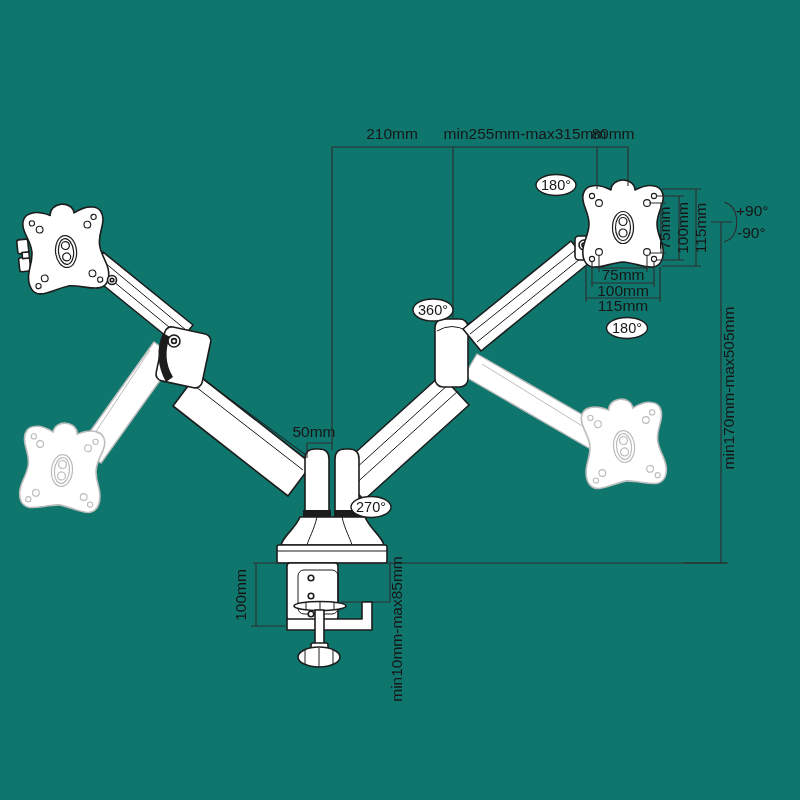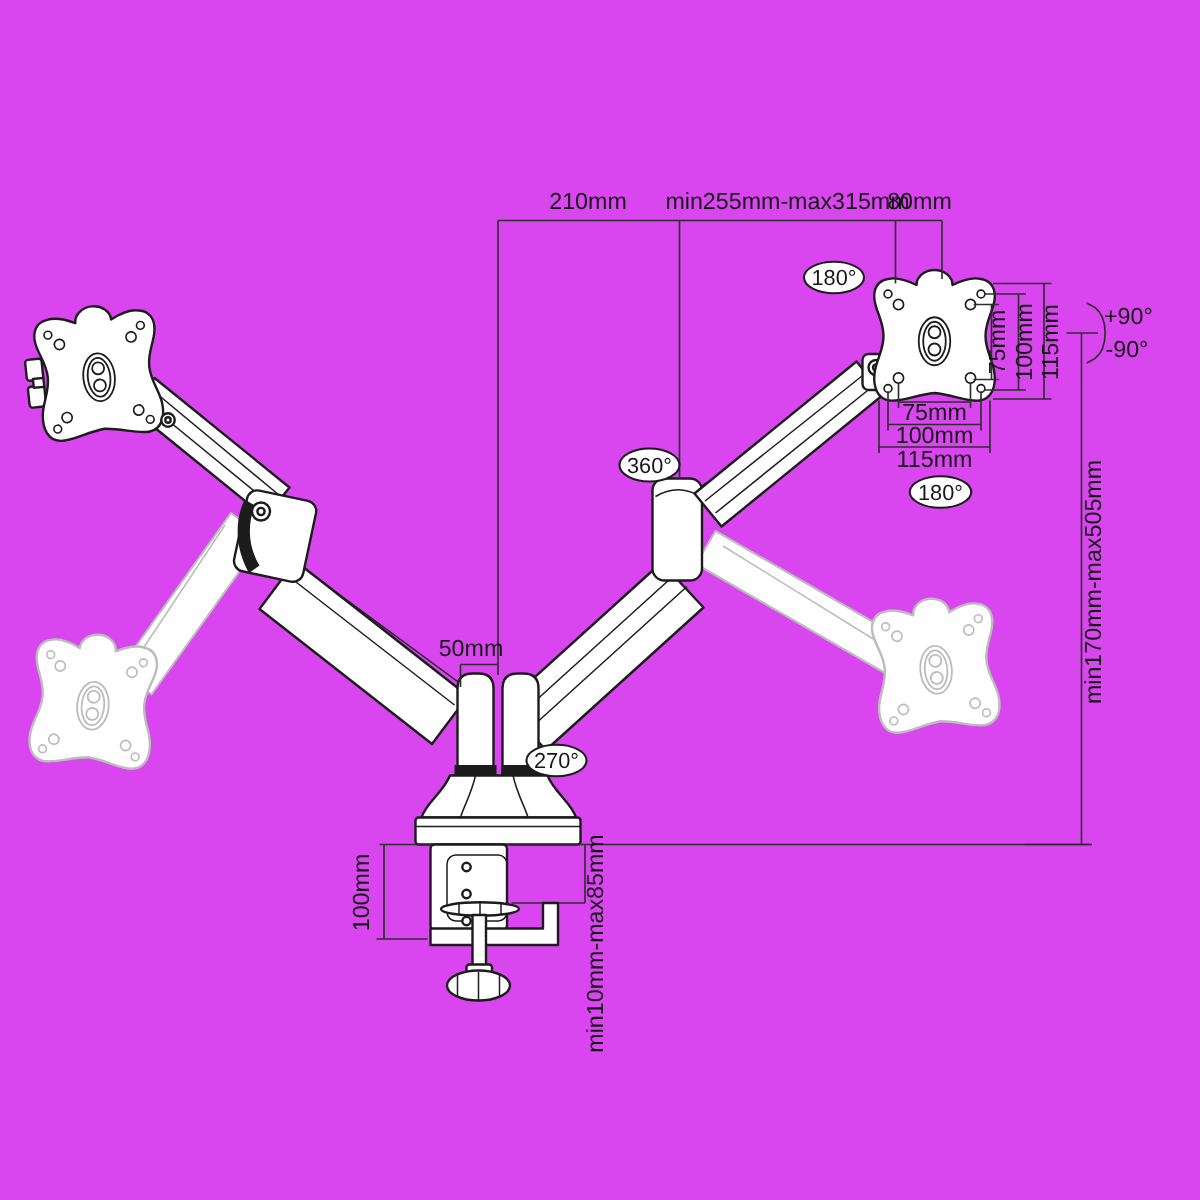--- a/index.html
+++ b/index.html
@@ -1,16 +1,16 @@
 <!DOCTYPE html>
 <html><head>
 <meta charset="utf-8">
 <style>
   html,body{margin:0;padding:0;background:#ffffff;}
-  .stage{width:800px;height:800px;position:relative;background:#d946ef;overflow:hidden;}
+  .stage{width:800px;height:800px;position:relative;background:#0f766e;overflow:hidden;}
   svg{display:block;}
   .part{fill:#ffffff;stroke:#1c1c1c;stroke-width:1.6;stroke-linejoin:round;}
   .part-thin{fill:none;stroke:#1c1c1c;stroke-width:1;stroke-linejoin:round;}
   .dark{fill:#1c1c1c;stroke:none;}
   .ghost{color:#bcbcbc;}
   .ghost-part{fill:#ffffff;stroke:#bcbcbc;stroke-width:1.4;stroke-linejoin:round;}
   .ghost-line{fill:none;stroke:#bcbcbc;stroke-width:1;}
   .dim{fill:none;stroke:#2e2e2e;stroke-width:1.1;}
   .dim-label{font-family:"Liberation Sans", sans-serif;font-size:15.5px;fill:#161616;}
   .oval{fill:#ffffff;stroke:#1c1c1c;stroke-width:1.4;}

